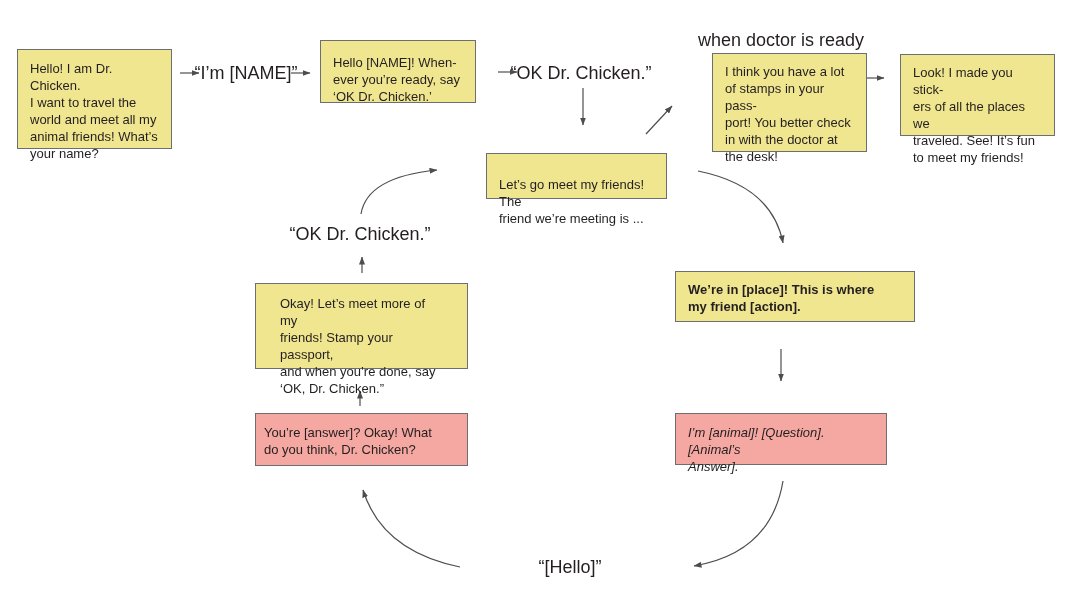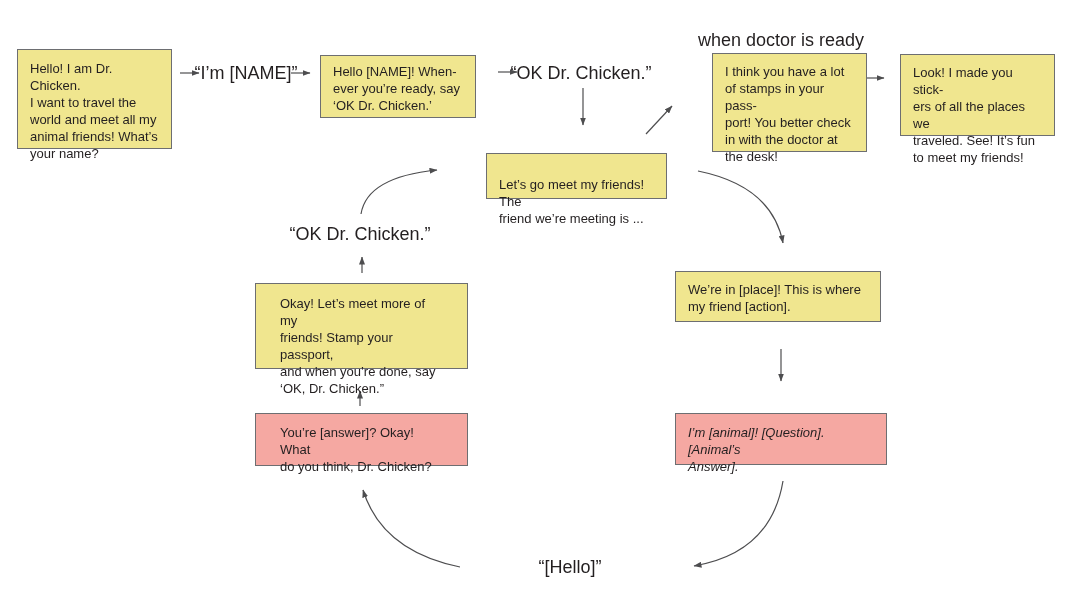--- a/index.html
+++ b/index.html
@@ -77,21 +77,21 @@
   </svg>
 
   <div class="node" style="left:17px; top:49px; width:155px; height:100px; padding:10px 12px;">Hello! I am Dr. Chicken.
 I want to travel the
 world and meet all my
 animal friends! What’s
 your name?</div>
 
   <div class="flow-label" style="left:246px; top:73px;">“I’m [NAME]”</div>
 
-  <div class="node" style="left:320px; top:55px; width:156px; height:63px; padding:7px 12px;">Hello [NAME]! When-
+  <div class="node" style="left:320px; top:40px; width:156px; height:63px; padding:13px 12px;">Hello [NAME]! When-
 ever you’re ready, say
 ‘OK Dr. Chicken.’</div>
 
   <div class="flow-label" style="left:581px; top:73px;">“OK Dr. Chicken.”</div>
 
   <div class="flow-label" style="left:781px; top:40px;">when doctor is ready</div>
 
   <div class="node" style="left:712px; top:53px; width:155px; height:99px;">I think you have a lot
 of stamps in your pass-
 port! You better check
@@ -99,29 +99,29 @@
 the desk!</div>
 
   <div class="node" style="left:900px; top:54px; width:155px; height:82px;">Look! I made you stick-
 ers of all the places we
 traveled. See! It’s fun
 to meet my friends!</div>
 
   <div class="node" style="left:486px; top:153px; width:181px; height:30px; padding:22px 12px;">Let’s go meet my friends! The
 friend we’re meeting is ...</div>
 
-  <div class="node" style="left:675px; top:271px; width:206px; height:51px;">We’re in [place]! This is where
+  <div class="node" style="left:675px; top:271px; width:240px; height:51px;font-weight:bold;">We’re in [place]! This is where
 my friend [action].</div>
 
   <div class="node pink" style="left:675px; top:413px; width:212px; height:52px; padding:10px 12px;font-style:italic;">I’m [animal]! [Question]. [Animal’s
 Answer].</div>
 
   <div class="flow-label" style="left:570px; top:567px;">“[Hello]”</div>
 
-  <div class="node pink" style="left:255px; top:413px; width:213px; height:53px; padding:10px 24px;">You’re [answer]? Okay! What
+  <div class="node pink" style="left:255px; top:413px; width:213px; height:53px; padding:10px 8px;">You’re [answer]? Okay! What
 do you think, Dr. Chicken?</div>
 
   <div class="node" style="left:255px; top:283px; width:213px; height:86px; padding:11px 24px;">Okay! Let’s meet more of my
 friends! Stamp your passport,
 and when you’re done, say
 ‘OK, Dr. Chicken.”</div>
 
   <div class="flow-label" style="left:360px; top:234px;">“OK Dr. Chicken.”</div>
 
 </div>

